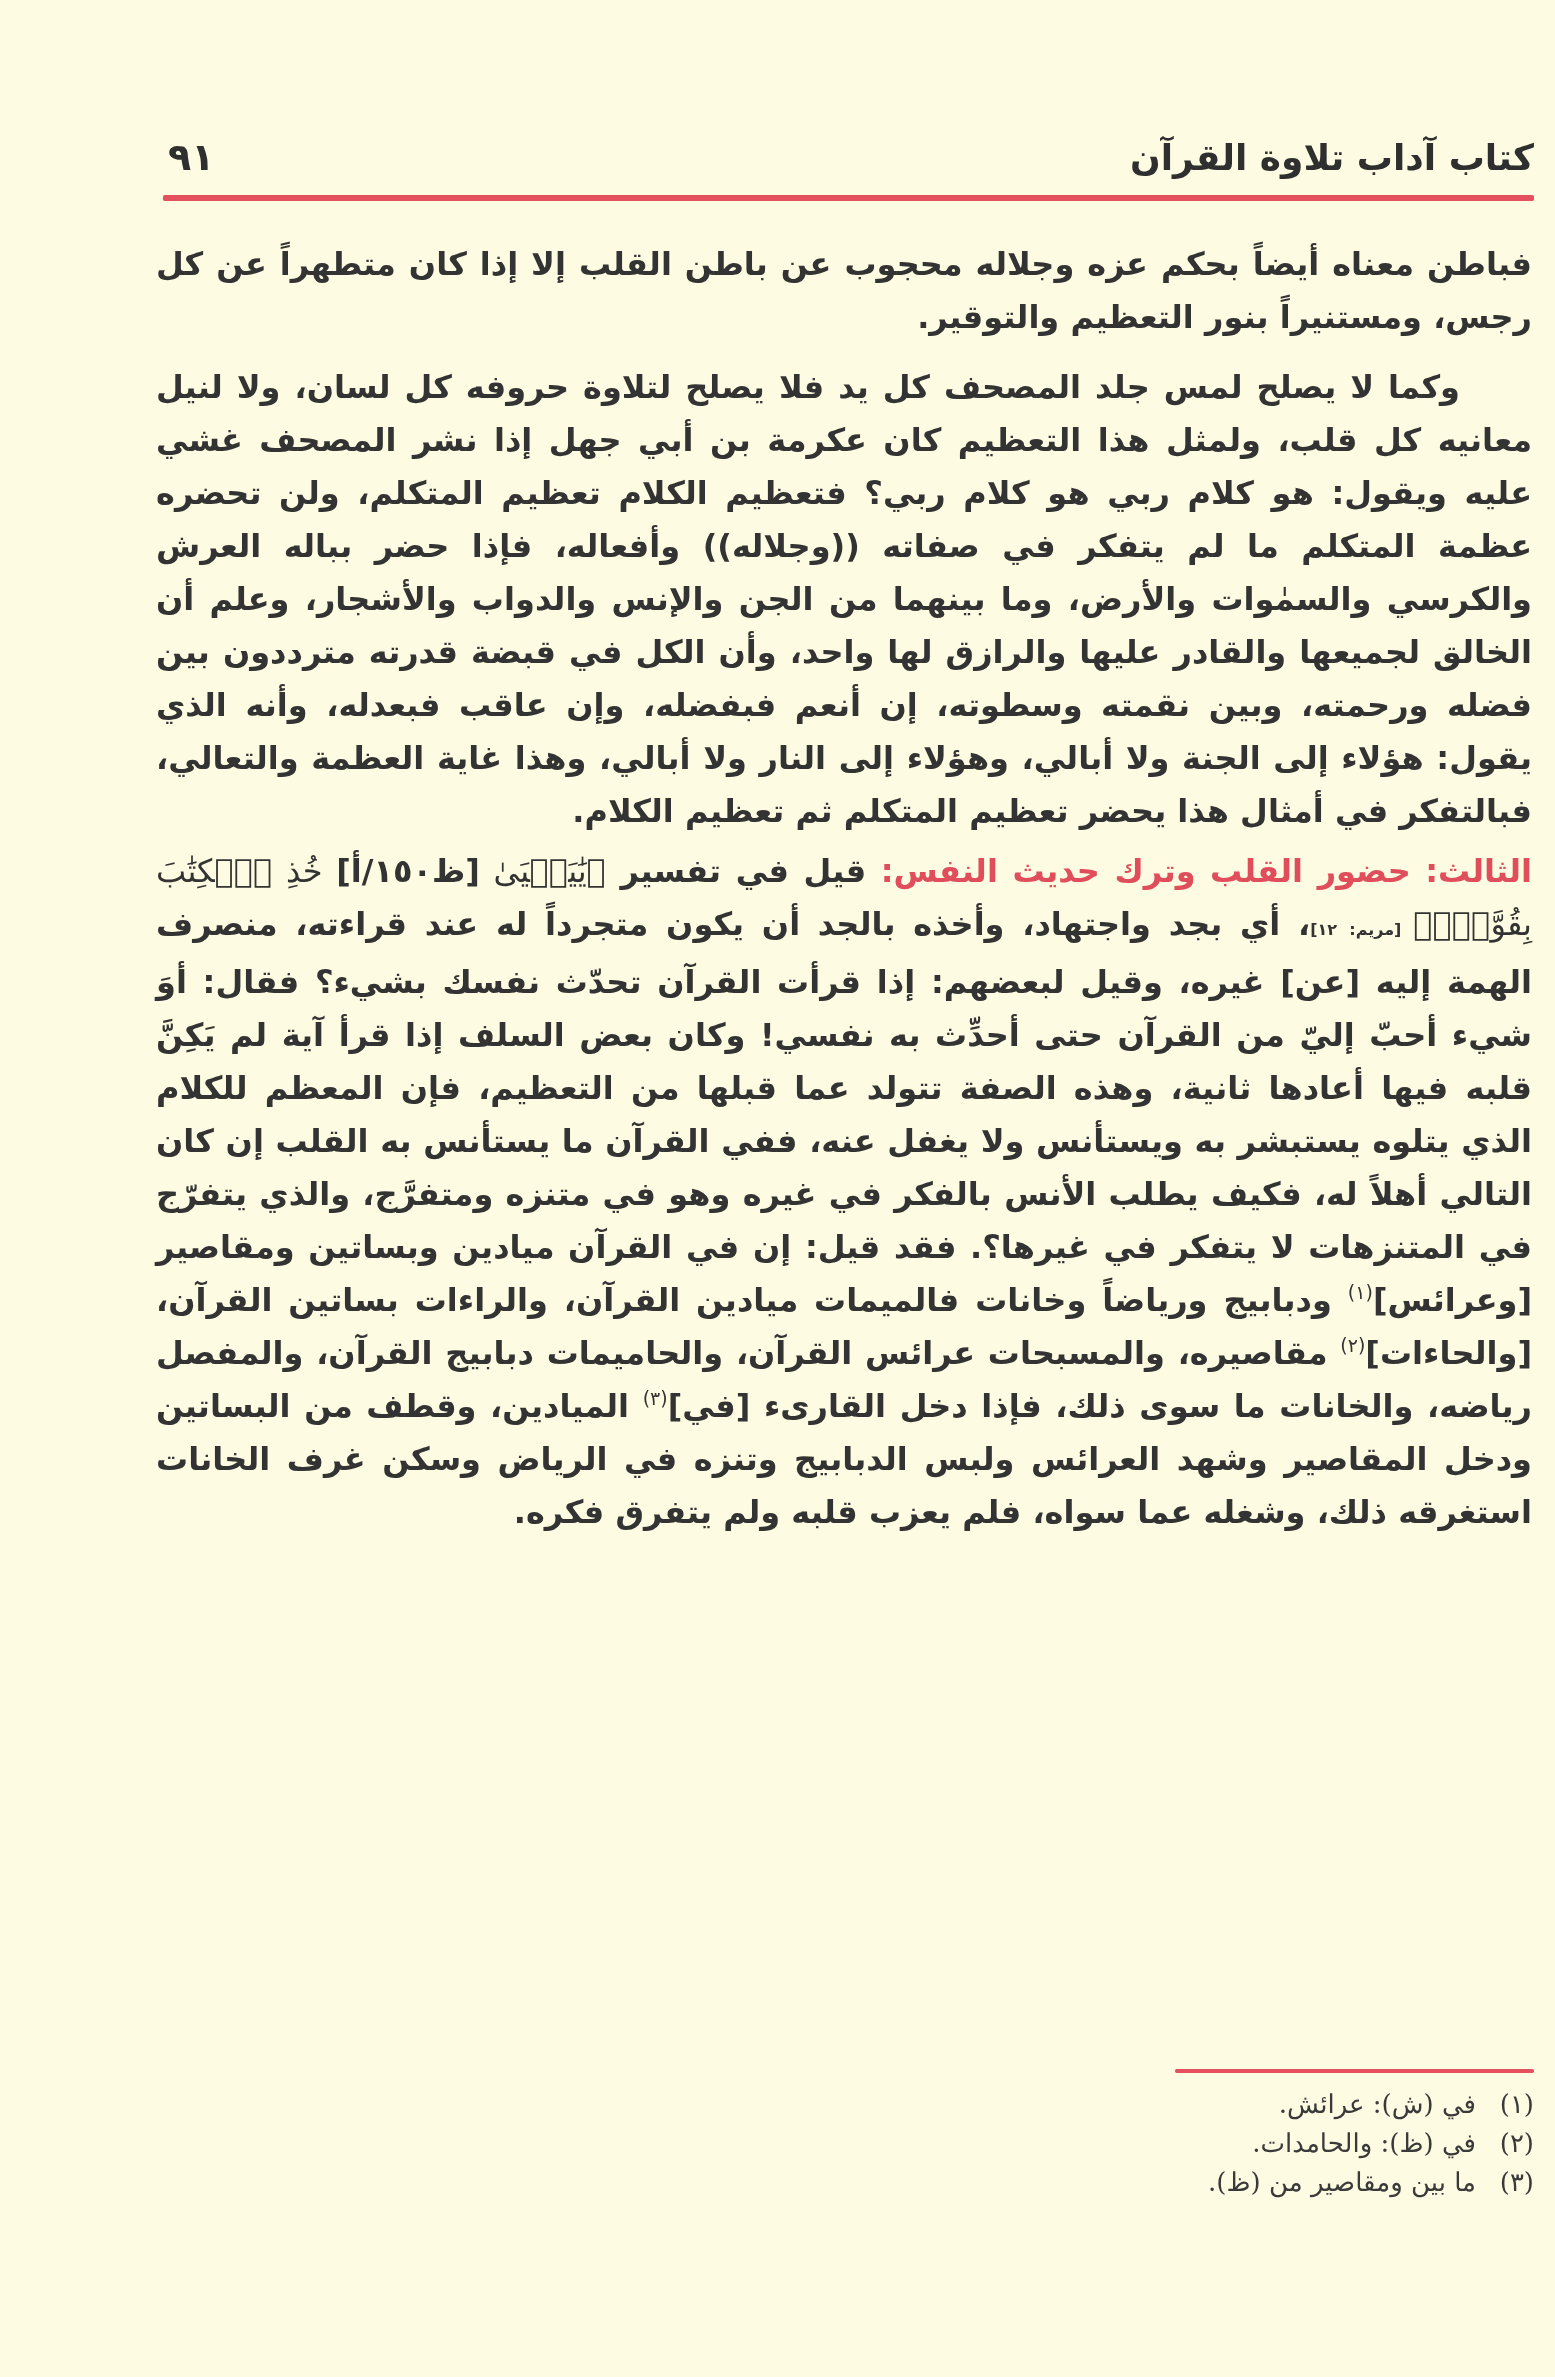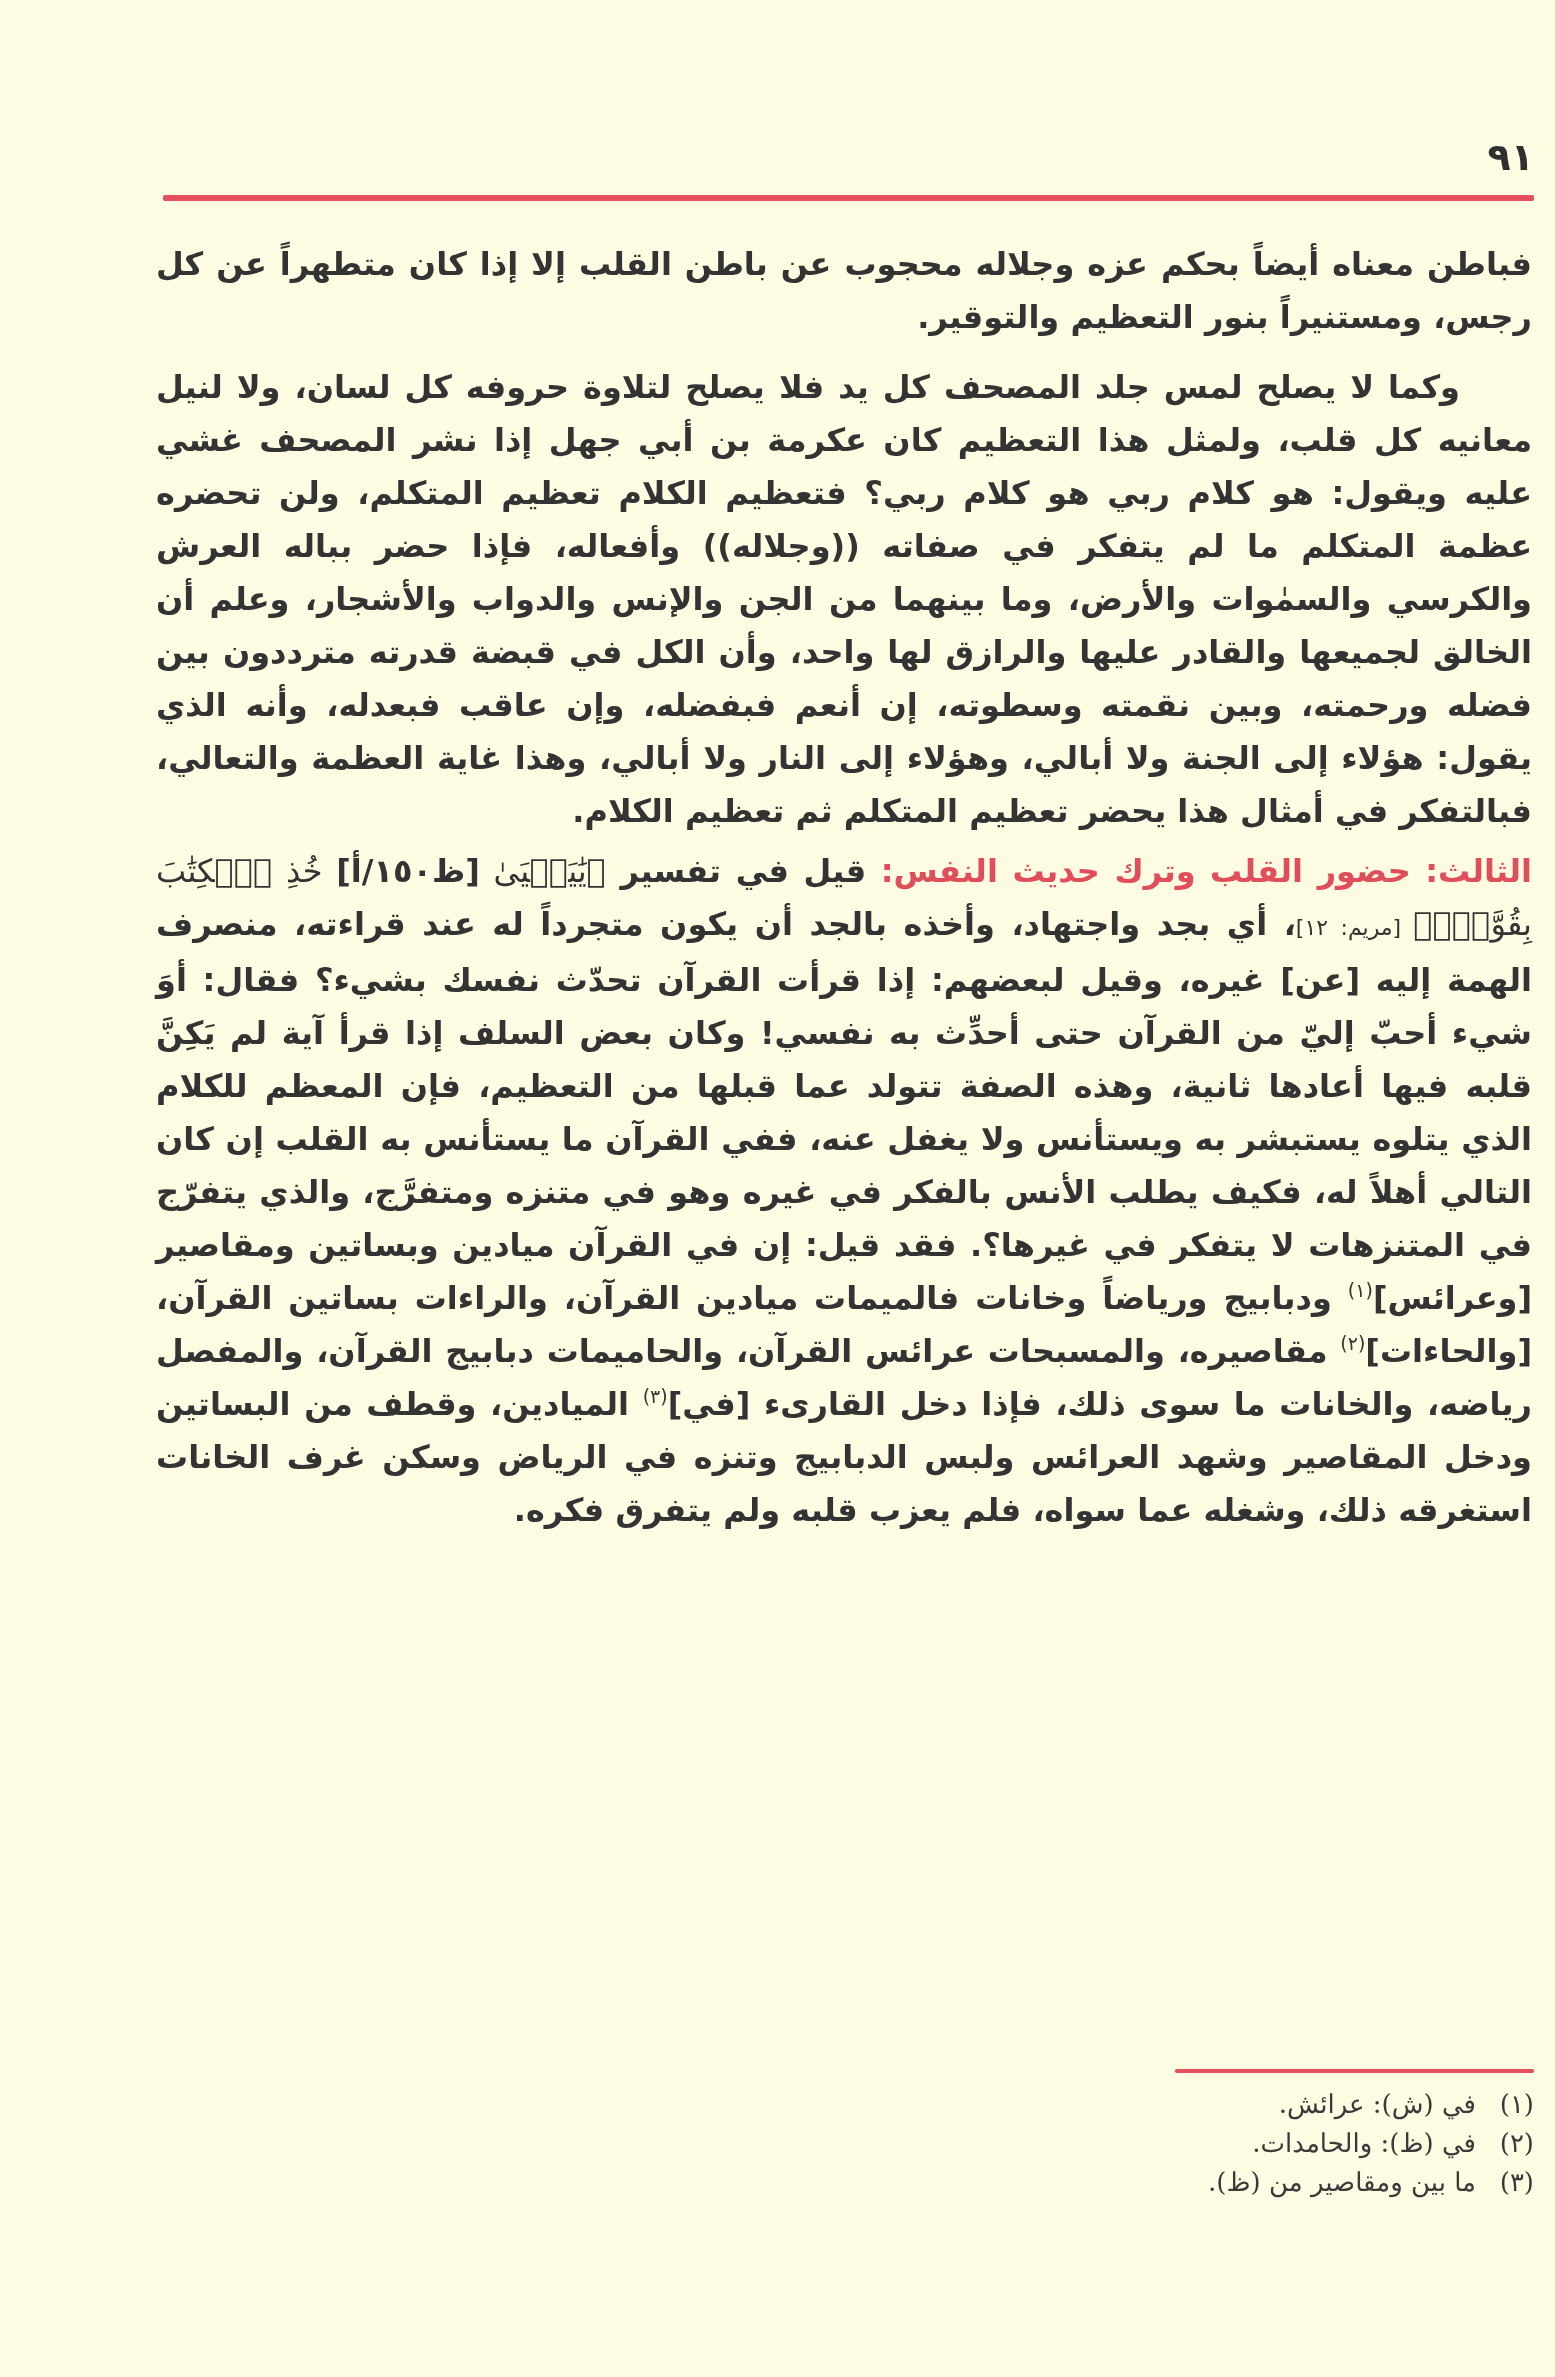--- a/index.html
+++ b/index.html
@@ -76,22 +76,22 @@
     .p2 { text-indent: 72px; margin-bottom: 6.8px !important; }
     .p3 { text-indent: 0; }
     .section-label {
       color: #e04e5c;
     }
     .quran {
       font-family: "DejaVu Serif", serif;
       font-weight: normal;
     }
     .citation {
-      font-size: 22px;
-      font-weight: normal;
+      font-size: 16px;
+      font-weight: bold;
     }
     sup.fn {
       font-size: 19px;
       vertical-align: super;
       line-height: 0;
       font-weight: normal;
     }
     .foot-rule {
       position: absolute;
       top: 2069px;
@@ -119,20 +119,21 @@
       width: 58px;
       flex: none;
     }
   </style>
 </head>
 <body>
 
 <div class="page">
 
   <div class="running-head">
+    <span class="running-title">كتاب آداب تلاوة القرآن</span>
     <span class="page-number">٩١</span>
   </div>
   <div class="head-rule"></div>
 
   <div class="body-text">
     <p class="p1">فباطن معناه أيضاً بحكم عزه وجلاله محجوب عن باطن القلب إلا إذا كان متطهراً عن كل رجس، ومستنيراً بنور التعظيم والتوقير.</p>
     <p class="p2">وكما لا يصلح لمس جلد المصحف كل يد فلا يصلح لتلاوة حروفه كل لسان، ولا لنيل معانيه كل قلب، ولمثل هذا التعظيم كان عكرمة بن أبي جهل إذا نشر المصحف غشي عليه ويقول: هو كلام ربي هو كلام ربي؟ فتعظيم الكلام تعظيم المتكلم، ولن تحضره عظمة المتكلم ما لم يتفكر في صفاته ((وجلاله)) وأفعاله، فإذا حضر بباله العرش والكرسي والسمٰوات والأرض، وما بينهما من الجن والإنس والدواب والأشجار، وعلم أن الخالق لجميعها والقادر عليها والرازق لها واحد، وأن الكل في قبضة قدرته مترددون بين فضله ورحمته، وبين نقمته وسطوته، إن أنعم فبفضله، وإن عاقب فبعدله، وأنه الذي يقول: هؤلاء إلى الجنة ولا أبالي، وهؤلاء إلى النار ولا أبالي، وهذا غاية العظمة والتعالي، فبالتفكر في أمثال هذا يحضر تعظيم المتكلم ثم تعظيم الكلام.</p>
     <p class="p3">
       <span class="section-label">الثالث: حضور القلب وترك حديث النفس:</span><span> قيل في تفسير </span><span class="quran">﴿يَٰيَحۡيَىٰ </span><span>[ظ١٥٠/أ]</span><span class="quran"> خُذِ ٱلۡكِتَٰبَ بِقُوَّةٖۖ﴾</span><span class="citation"> [مريم: ١٢]</span><span>، أي بجد واجتهاد، وأخذه بالجد أن يكون متجرداً له عند قراءته، منصرف الهمة إليه [عن] غيره، وقيل لبعضهم: إذا قرأت القرآن تحدّث نفسك بشيء؟ فقال: أوَ شيء أحبّ إليّ من القرآن حتى أحدِّث به نفسي! وكان بعض السلف إذا قرأ آية لم يَكِنَّ قلبه فيها أعادها ثانية، وهذه الصفة تتولد عما قبلها من التعظيم، فإن المعظم للكلام الذي يتلوه يستبشر به ويستأنس ولا يغفل عنه، ففي القرآن ما يستأنس به القلب إن كان التالي أهلاً له، فكيف يطلب الأنس بالفكر في غيره وهو في متنزه ومتفرَّج، والذي يتفرّج في المتنزهات لا يتفكر في غيرها؟. فقد قيل: إن في القرآن ميادين وبساتين ومقاصير [وعرائس]</span><sup class="fn">(١)</sup><span> ودبابيج ورياضاً وخانات فالميمات ميادين القرآن، والراءات بساتين القرآن، [والحاءات]</span><sup class="fn">(٢)</sup><span> مقاصيره، والمسبحات عرائس القرآن، والحاميمات دبابيج القرآن، والمفصل رياضه، والخانات ما سوى ذلك، فإذا دخل القارىء [في]</span><sup class="fn">(٣)</sup><span> الميادين، وقطف من البساتين ودخل المقاصير وشهد العرائس ولبس الدبابيج وتنزه في الرياض وسكن غرف الخانات استغرقه ذلك، وشغله عما سواه، فلم يعزب قلبه ولم يتفرق فكره.</span>
     </p>

